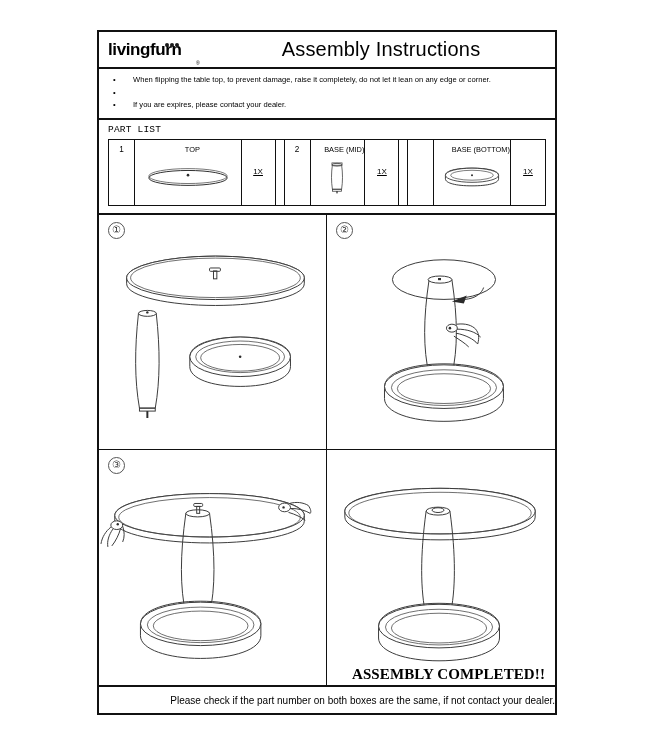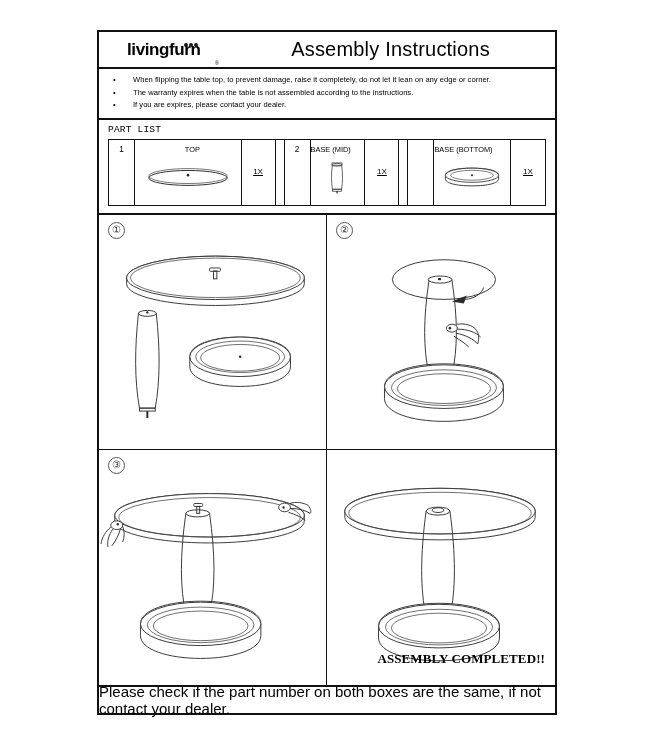--- a/index.html
+++ b/index.html
@@ -37,21 +37,20 @@
     display: flex;
     align-items: center;
     box-sizing: border-box;
     flex: 0 0 auto;
   }
   .logo-wrap {
     width: 108px;
     padding-left: 9px;
     box-sizing: border-box;
     position: relative;
-    margin-left: 19px;
   }
   .logo-text {
     font-size: 17px;
     font-weight: bold;
     letter-spacing: -0.4px;
     line-height: 1;
   }
   .logo-dots {
     position: absolute;
     left: 66px;
@@ -129,21 +128,21 @@
   .pcell.num   { width: 26px; }
   .pcell.name  { flex: 1 1 auto; }
   .pcell.qty   { width: 34px; text-decoration: underline; }
   .pcell.gap   { width: 9px; }
   .pcell-label {
     font-size: 7.4px;
     padding-top: 5px;
     text-align: center;
   }
   .pcell.num .pcell-label { font-size: 8.2px; }
-  .pcell.name .pcell-label { text-align: left; }
+  .pcell.name .pcell-label { text-align: right; }
   .pcell.qty .pcell-label {
     font-size: 8px;
     padding-top: 27px;
   }
   .pcell-art {
     flex: 1 1 auto;
     display: flex;
     align-items: center;
     justify-content: center;
     padding-bottom: 4px;
@@ -180,36 +179,36 @@
     color: #333;
   }
   .step-art {
     position: absolute;
     inset: 0;
   }
   .step-art svg { width: 100%; height: 100%; display: block; }
   .completed-note {
     position: absolute;
     right: 10px;
-    bottom: 18px;
+    bottom: 2px;
     font-family: "Liberation Serif", serif;
     font-weight: bold;
-    font-size: 13px;
+    font-size: 15px;
     letter-spacing: 0.1px;
   }
 
   
   .footer-band {
     border-top: 2px solid #111;
     height: 26px;
     flex: 0 0 auto;
     display: flex;
     align-items: center;
-    justify-content: flex-start;
-    font-size: 15px;
+    justify-content: flex-end;
+    font-size: 10px;
   }
 
   .ln { fill: none; stroke: #3a3a3a; stroke-width: 1; }
   .ln-thin { fill: none; stroke: #4a4a4a; stroke-width: 0.8; }
   .ln-dark { fill: none; stroke: #222; stroke-width: 1; }
   .sld { fill: #2b2b2b; stroke: none; }
   .wht { fill: #ffffff; stroke: #3a3a3a; stroke-width: 1; }
 </style>
 </head>
 <body>
@@ -229,21 +228,20 @@
     <div class="doc-title">Assembly Instructions</div>
   </div>
 
   <div class="bullet-band">
     <div class="bullet-row">
       <span class="bullet-dot">•</span>
       <span>When flipping the table top, to prevent damage, raise it completely, do not let it lean on any edge or corner.</span>
     </div>
     <div class="bullet-row">
       <span class="bullet-dot">•</span>
-      <span>The warranty expires when the table is not assembled according to the instructions.</span>
     </div>
     <div class="bullet-row">
       <span class="bullet-dot">•</span>
       <span>If you are expires, please contact your dealer.</span>
     </div>
   </div>
 
   <div class="partlist-band">
     <div class="partlist-title">PART LIST</div>
     <div class="partlist-table">

